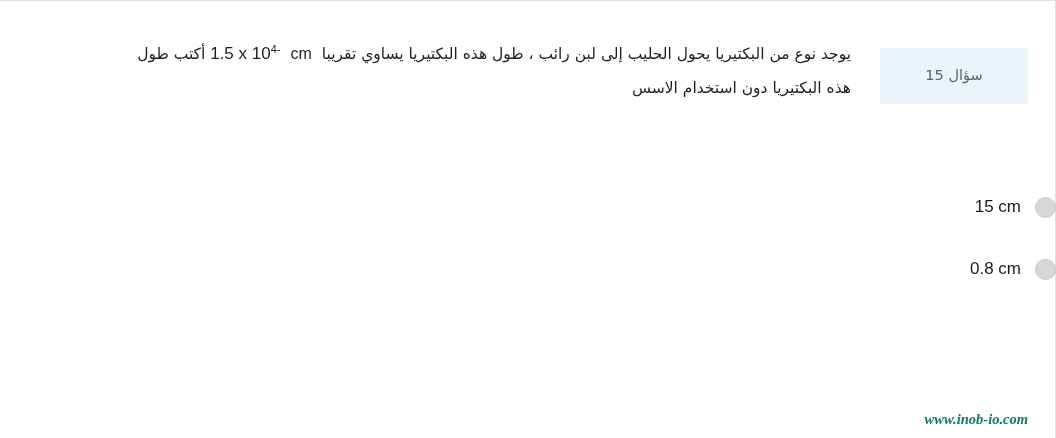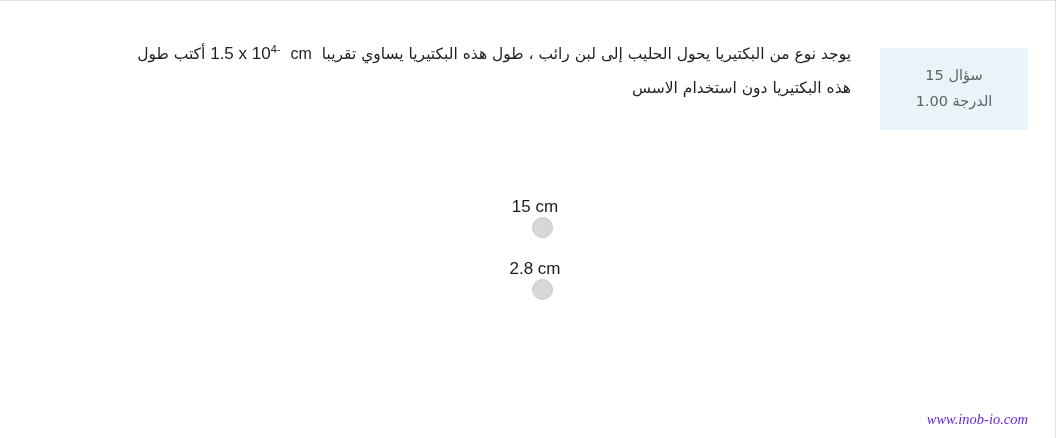--- a/index.html
+++ b/index.html
@@ -93,21 +93,21 @@
 
   
   .options {
     position: absolute;
     top: 176px;
     right: 0;
     left: 0;
   }
   .option-row {
     display: flex;
-    flex-direction: column;
+    flex-direction: row;
     align-items: center;
     justify-content: flex-start;
     padding-right: 0;
     padding-left: 28px;
     height: 62px;
     direction: ltr;
     justify-content: flex-end;
   }
   .option-label {
     font-family: "Liberation Sans", sans-serif;
@@ -128,53 +128,52 @@
   }
 
   
   .watermark {
     position: absolute;
     right: 28px;
     bottom: 10px;
     left: auto;
     font-family: "Liberation Serif", serif;
     font-style: italic;
-    font-weight: normal;
+    font-weight: bold;
     font-size: 14.5px;
-    color: #6d28d9;
+    color: #0f766e;
     direction: ltr;
     margin-top: 12px;
   }
 </style>
 </head>
 <body>
 
 <div class="page">
 
   <div class="q-frame"></div>
 
   <div class="info-box">
     <div class="info-line">سؤال 15</div>
-    <div class="info-line">الدرجة 1.00</div>
   </div>
 
   <div class="q-text">
     <span>يوجد نوع من البكتيريا يحول الحليب إلى لبن رائب ، طول هذه البكتيريا يساوي تقريبا</span><span class="unit">cm</span><span class="exp">-4</span><span class="num">1.5 x 10</span> <span>أكتب طول هذه البكتيريا دون استخدام الاسس</span>
   </div>
 
   <div class="options">
 
     <div class="option-row">
       <span class="option-label">15 cm</span>
       <span class="radio"></span>
     </div>
 
 
     <div class="option-row">
-      <span class="option-label">2.8 cm</span>
+      <span class="option-label">0.8 cm</span>
       <span class="radio"></span>
     </div>
 
 
   </div>
 
   <div class="watermark">www.inob-io.com</div>
 
 </div>
 

